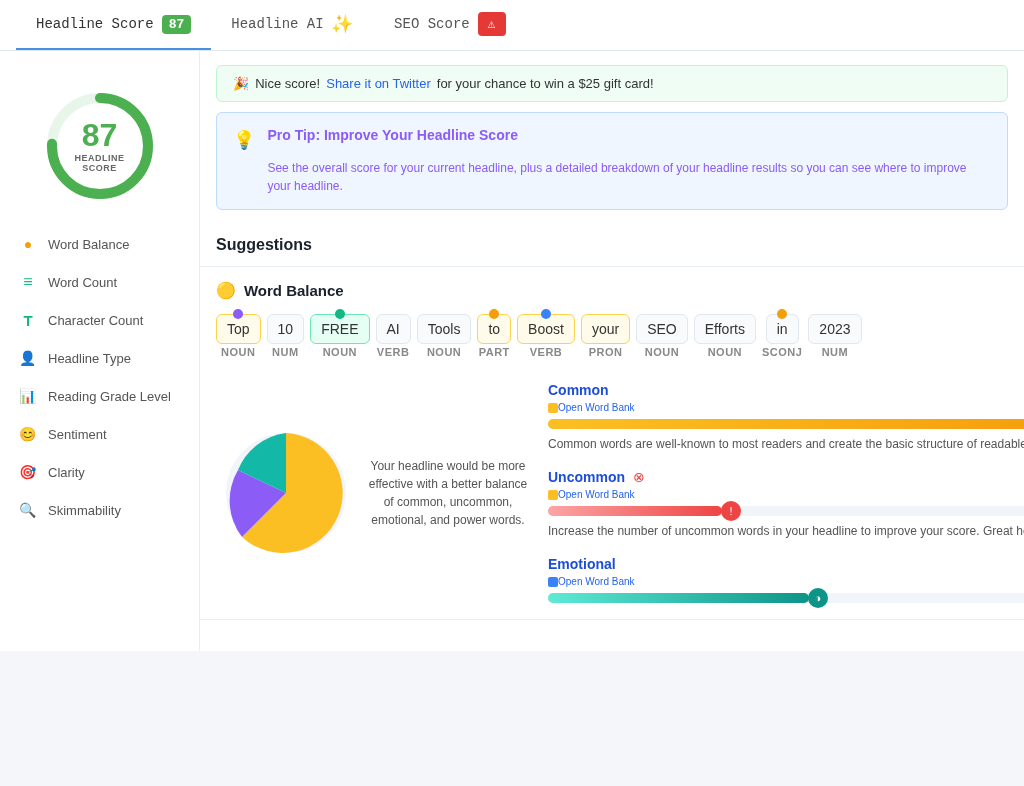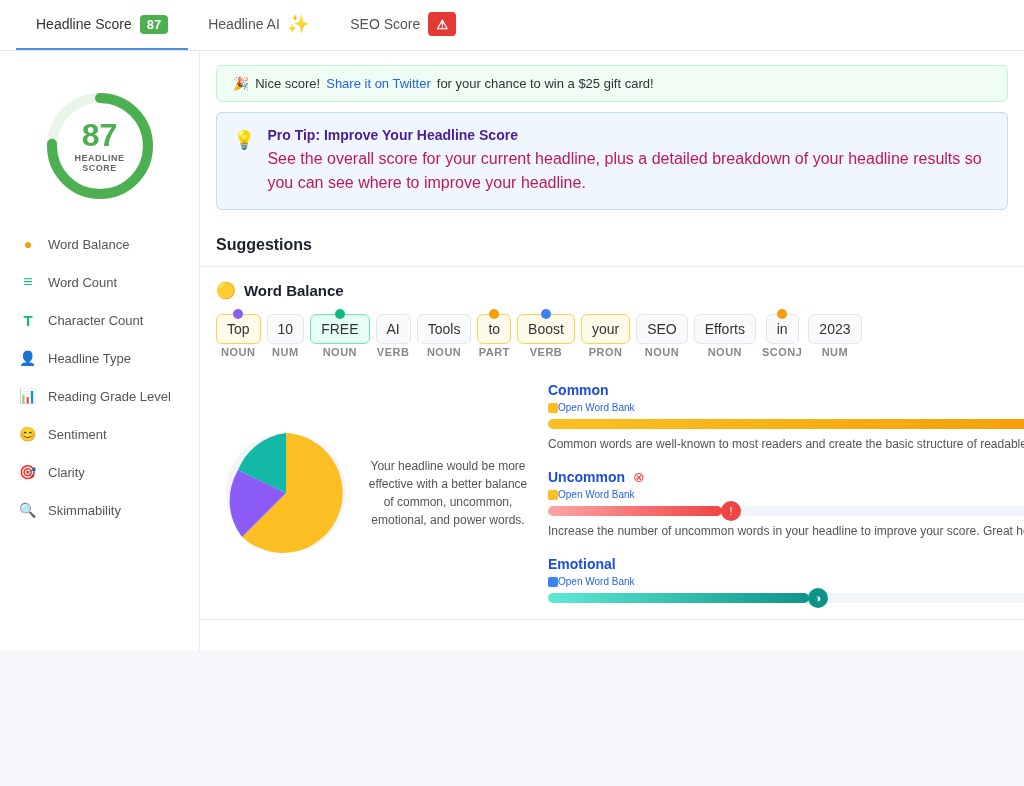--- a/index.html
+++ b/index.html
@@ -5,21 +5,21 @@
     * { box-sizing: border-box; margin: 0; padding: 0; }
     body { font-family: -apple-system, BlinkMacSystemFont, 'Segoe UI', Arial, sans-serif; background: #f5f6fa; color: #333; font-size: 14px; }
 
     .page-wrapper { background: #fff; max-width: 1024px; margin: 0 auto; box-shadow: 0 0 10px rgba(0,0,0,0.1); }
 
     
     .page-header { padding: 18px 24px; border-bottom: 1px solid #e2e8f0; }
     .page-title { font-size: 18px; font-weight: 500; color: #1a202c; }
 
     
-    .tabs-bar { display: flex; border-bottom: 1px solid #e2e8f0; background: #fff; padding: 0 16px; }
+    .tabs-bar { display: flex; border-bottom: 1px solid #e2e8f0; background: #fff; padding: 0 16px; font-family: Liberation Mono, monospace; }
     .tab { display: flex; align-items: center; gap: 8px; padding: 12px 20px; cursor: pointer; border-bottom: 2px solid transparent; font-size: 14px; font-weight: 500; color: #555; white-space: nowrap; }
     .tab.active { border-bottom-color: #4a90e2; color: #333; background: #fff; }
     .tab-score-badge { background: #4CAF50; color: #fff; border-radius: 4px; padding: 2px 7px; font-size: 13px; font-weight: 700; }
     .tab-warning-badge { background: #e53935; color: #fff; border-radius: 4px; padding: 2px 8px; font-size: 13px; font-weight: 700; display: flex; align-items: center; justify-content: center; width: 28px; height: 24px; }
     .tab-icon { font-size: 18px; }
 
     
     .main-layout { display: flex; min-height: 600px; }
 
     
@@ -41,22 +41,22 @@
     
     .content-area { flex: 1; padding: 0; overflow: hidden; }
 
     
     .nice-score-banner { background: #f0fdf4; border: 1px solid #bbf7d0; margin: 14px 16px 10px; padding: 10px 16px; border-radius: 6px; font-size: 13px; color: #333; display: flex; align-items: center; gap: 6px; }
     .nice-score-banner a { color: #2563eb; text-decoration: none; }
 
     
     .pro-tip-box { background: #eff6ff; border: 1px solid #bfdbfe; margin: 0 16px 14px; padding: 14px 16px; border-radius: 6px; display: flex; gap: 12px; }
     .pro-tip-icon { color: #93c5fd; font-size: 18px; flex-shrink: 0; margin-top: 2px; }
-    .pro-tip-title { font-weight: 600; font-size: 14px; color: #4c1d95; margin-bottom: 4px; }
-    .pro-tip-text { font-size: 16px; color: #be185d; line-height: 1.5; }
+    .pro-tip-title { font-weight: 600; font-size: 14px; color: #8b5cf6; margin-bottom: 16px; }
+    .pro-tip-text { font-size: 12px; color: #8b5cf6; line-height: 1.5; }
     .pro-tip-link { color: #2563eb; text-decoration: none; font-size: 12px; }
 
     
     .suggestions-header { padding: 12px 16px; border-bottom: 1px solid #e8edf2; background: #fff; }
     .suggestions-title { font-size: 16px; font-weight: 600; color: #1a202c; }
 
     
     .section-card { margin: 0; border-bottom: 1px solid #e8edf2; }
     .section-header { display: flex; align-items: center; gap: 8px; padding: 14px 16px 10px; }
     .section-icon { font-size: 16px; }

